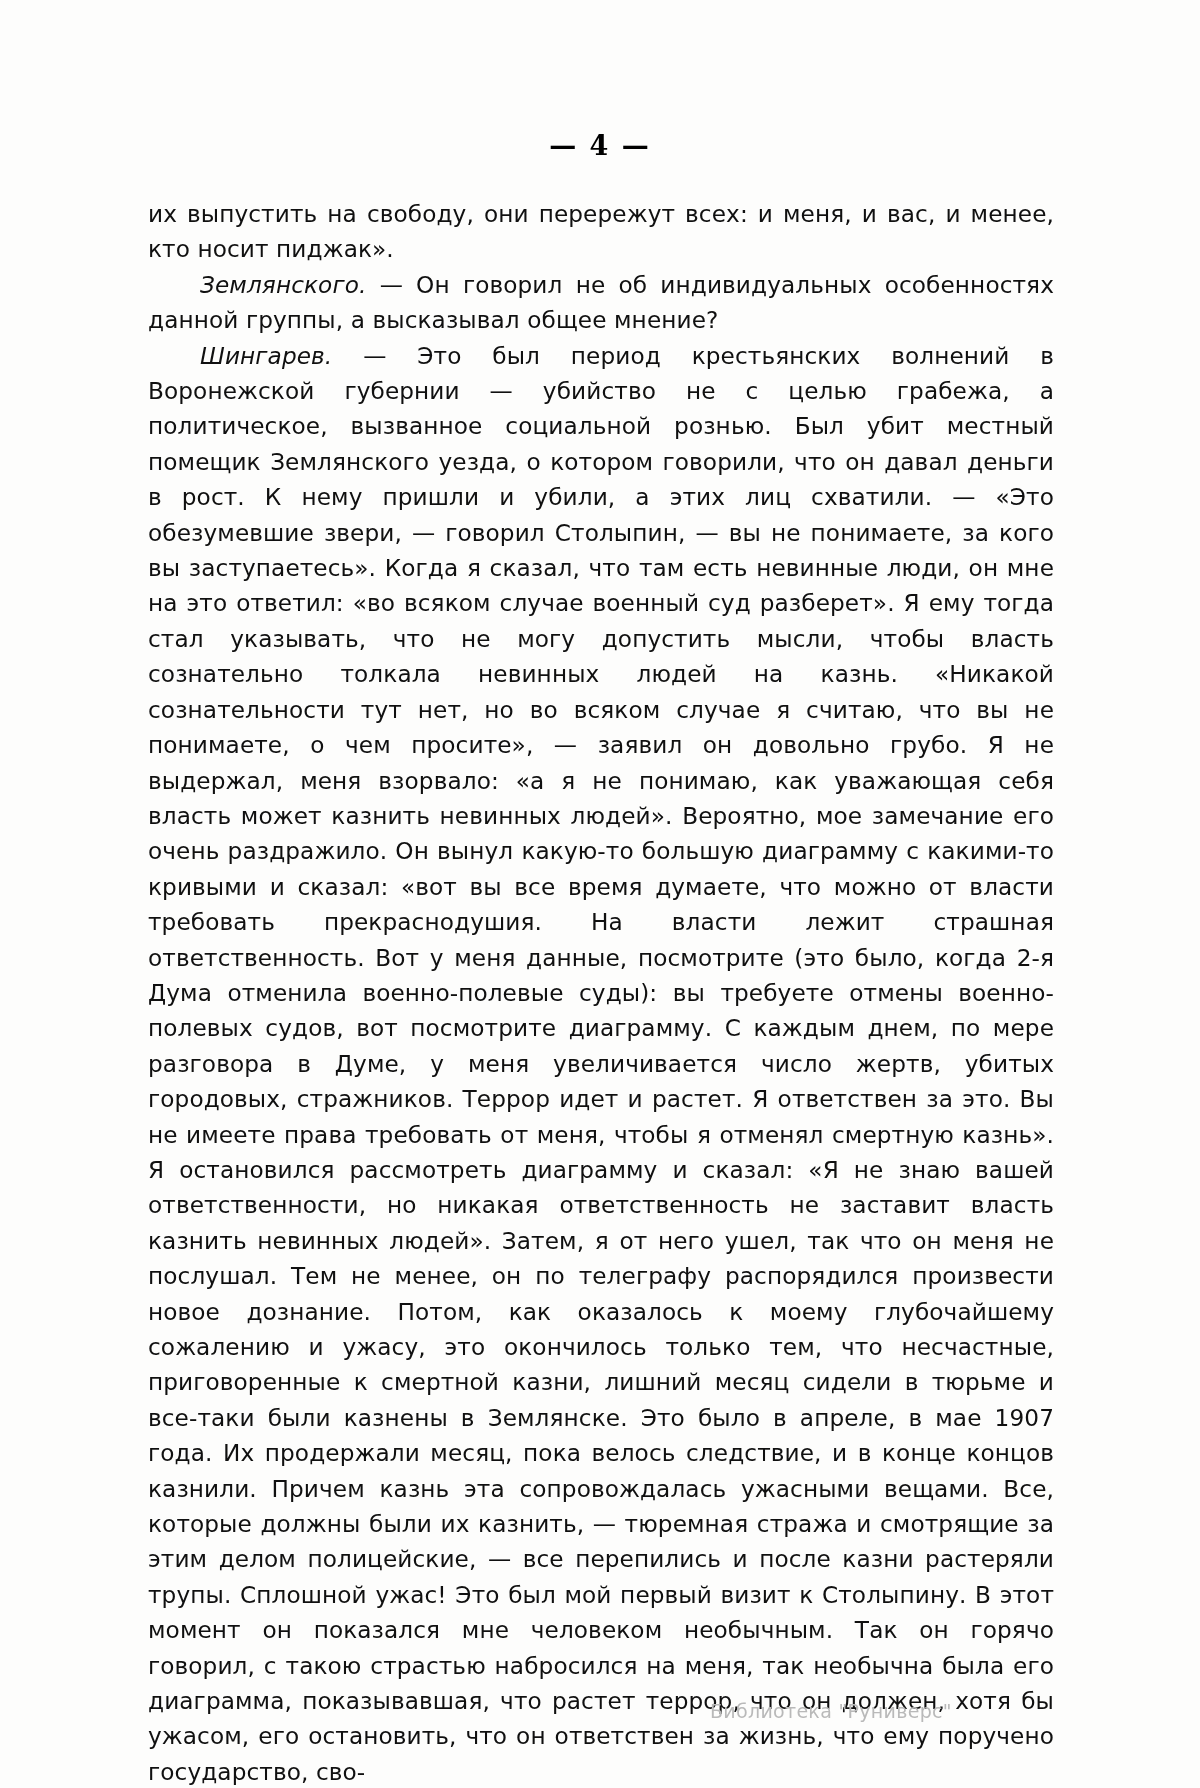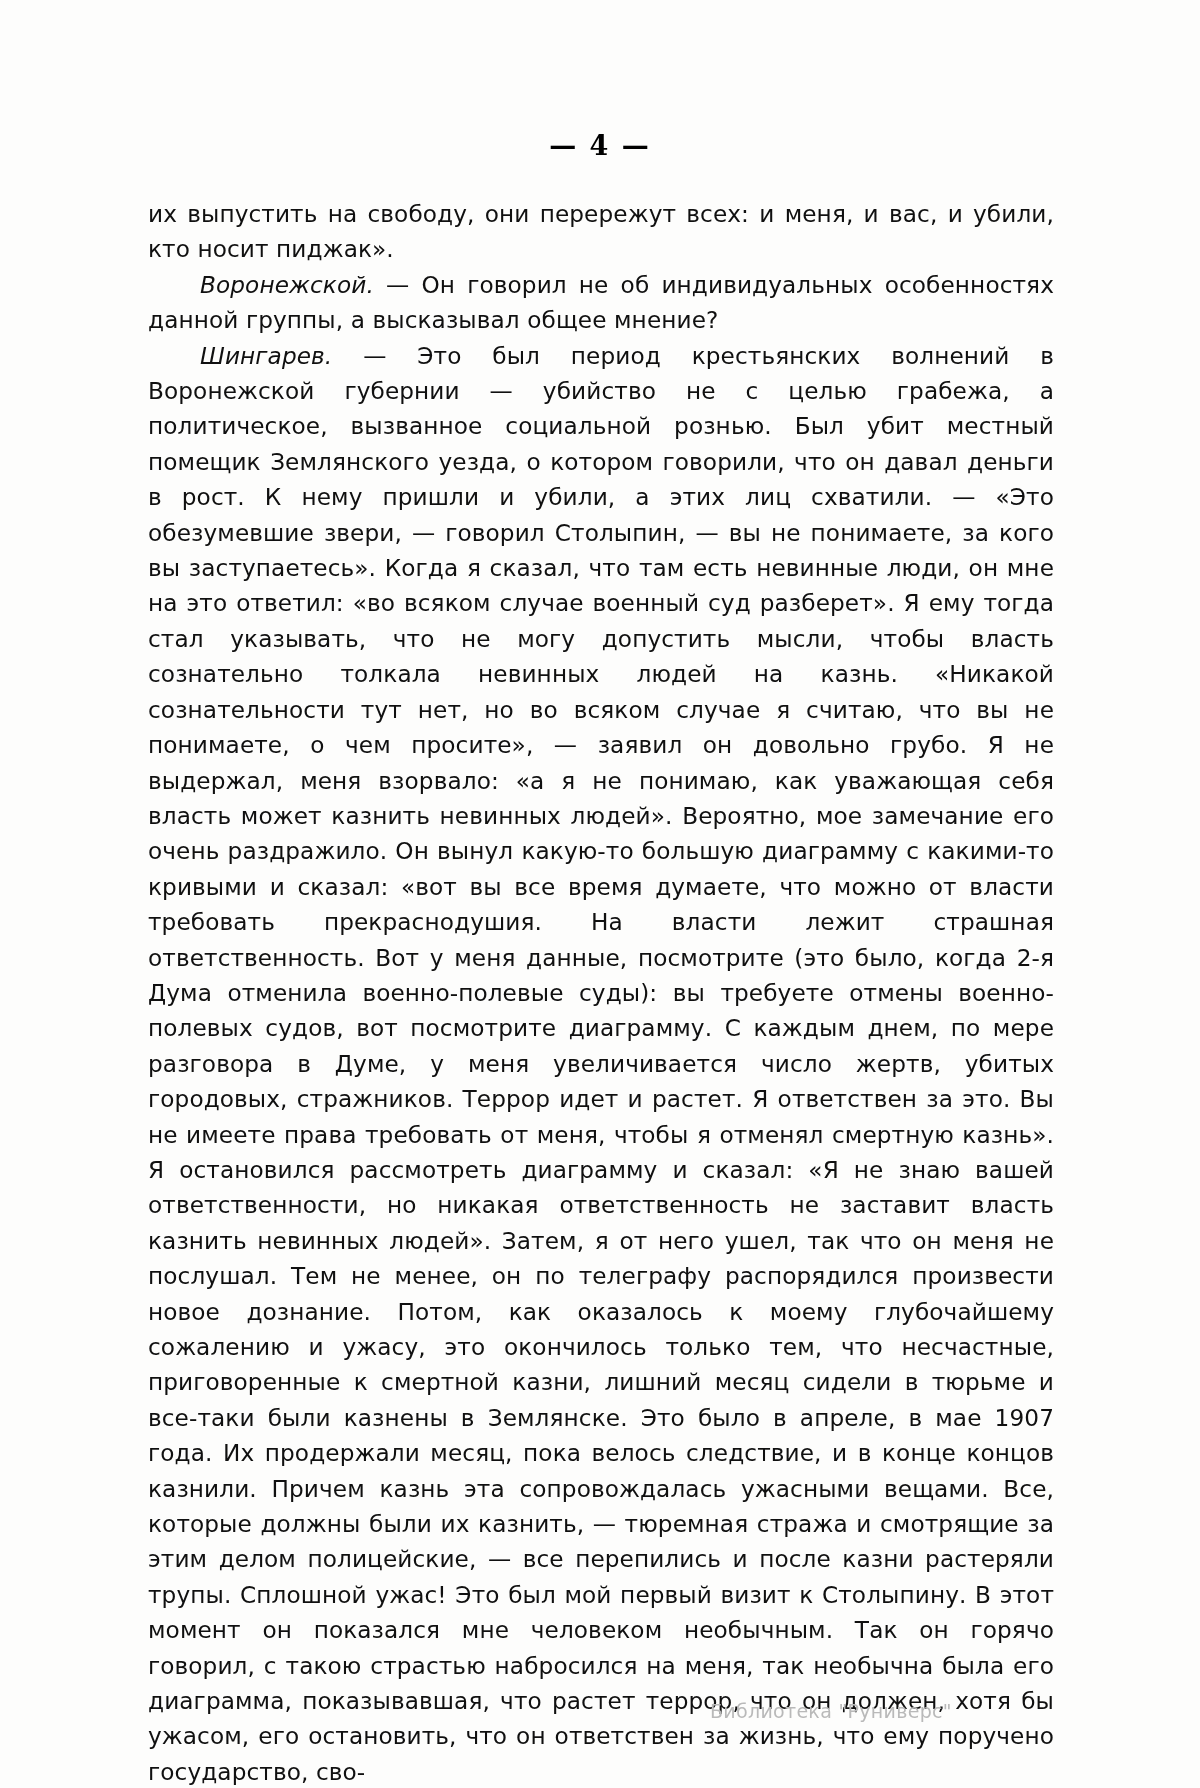--- a/index.html
+++ b/index.html
@@ -65,20 +65,20 @@
   }
 </style>
 </head>
 <body>
 
 <div class="page">
 
   <div class="page-number">— 4 —</div>
 
   <div class="body-text">
-    <p><span>их выпустить на свободу, они перережут всех: и меня, и вас, и убили, кто носит пиджак».</span></p>
-    <p class="indent"><span class="speaker">Воронежской.</span><span> — Он говорил не об индивидуальных особенностях данной группы, а высказывал общее мнение?</span></p>
+    <p><span>их выпустить на свободу, они перережут всех: и меня, и вас, и менее, кто носит пиджак».</span></p>
+    <p class="indent"><span class="speaker">Землянского.</span><span> — Он говорил не об индивидуальных особенностях данной группы, а высказывал общее мнение?</span></p>
     <p class="indent"><span class="speaker">Шингарев.</span><span> — Это был период крестьянских волнений в Воронежской губернии — убийство не с целью грабежа, а политическое, вызванное социальной рознью. Был убит местный помещик Землянского уезда, о котором говорили, что он давал деньги в рост. К нему пришли и убили, а этих лиц схватили. — «Это обезумевшие звери, — говорил Столыпин, — вы не понимаете, за кого вы заступаетесь». Когда я сказал, что там есть невинные люди, он мне на это ответил: «во всяком случае военный суд разберет». Я ему тогда стал указывать, что не могу допустить мысли, чтобы власть сознательно толкала невинных людей на казнь. «Никакой сознательности тут нет, но во всяком случае я считаю, что вы не понимаете, о чем просите», — заявил он довольно грубо. Я не выдержал, меня взорвало: «а я не понимаю, как уважающая себя власть может казнить невинных людей». Вероятно, мое замечание его очень раздражило. Он вынул какую-то большую диаграмму с какими-то кривыми и сказал: «вот вы все время думаете, что можно от власти требовать прекраснодушия. На власти лежит страшная ответственность. Вот у меня данные, посмотрите (это было, когда 2-я Дума отменила военно-полевые суды): вы требуете отмены военно-полевых судов, вот посмотрите диаграмму. С каждым днем, по мере разговора в Думе, у меня увеличивается число жертв, убитых городовых, стражников. Террор идет и растет. Я ответствен за это. Вы не имеете права требовать от меня, чтобы я отменял смертную казнь». Я остановился рассмотреть диаграмму и сказал: «Я не знаю вашей ответственности, но никакая ответственность не заставит власть казнить невинных людей». Затем, я от него ушел, так что он меня не послушал. Тем не менее, он по телеграфу распорядился произвести новое дознание. Потом, как оказалось к моему глубочайшему сожалению и ужасу, это окончилось только тем, что несчастные, приговоренные к смертной казни, лишний месяц сидели в тюрьме и все-таки были казнены в Землянске. Это было в апреле, в мае 1907 года. Их продержали месяц, пока велось следствие, и в конце концов казнили. Причем казнь эта сопровождалась ужасными вещами. Все, которые должны были их казнить, — тюремная стража и смотрящие за этим делом полицейские, — все перепились и после казни растеряли трупы. Сплошной ужас! Это был мой первый визит к Столыпину. В этот момент он показался мне человеком необычным. Так он горячо говорил, с такою страстью набросился на меня, так необычна была его диаграмма, показывавшая, что растет террор, что он должен, хотя бы ужасом, его остановить, что он ответствен за жизнь, что ему поручено государство, сво-</span></p>
   </div>
 
   <div class="watermark">Библиотека "Руниверс"</div>
 
 </div>
 
 </body></html>

